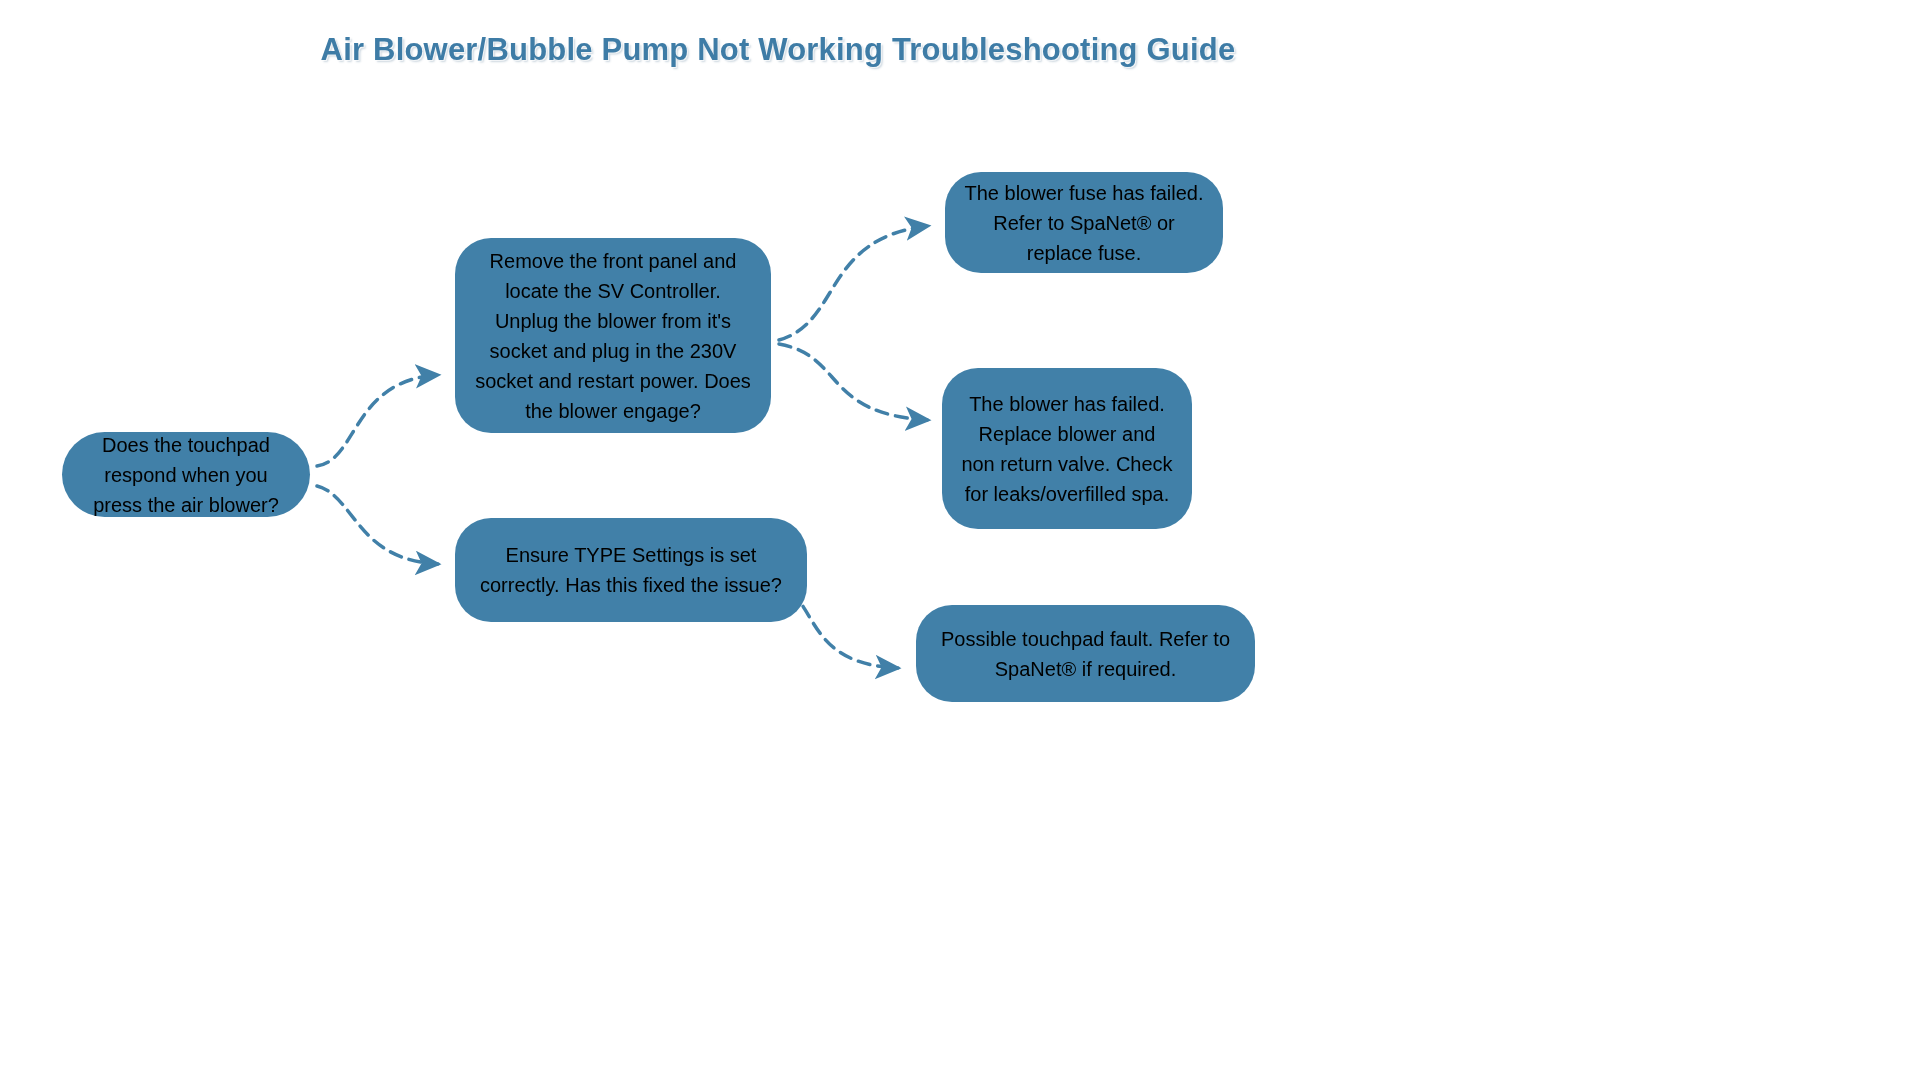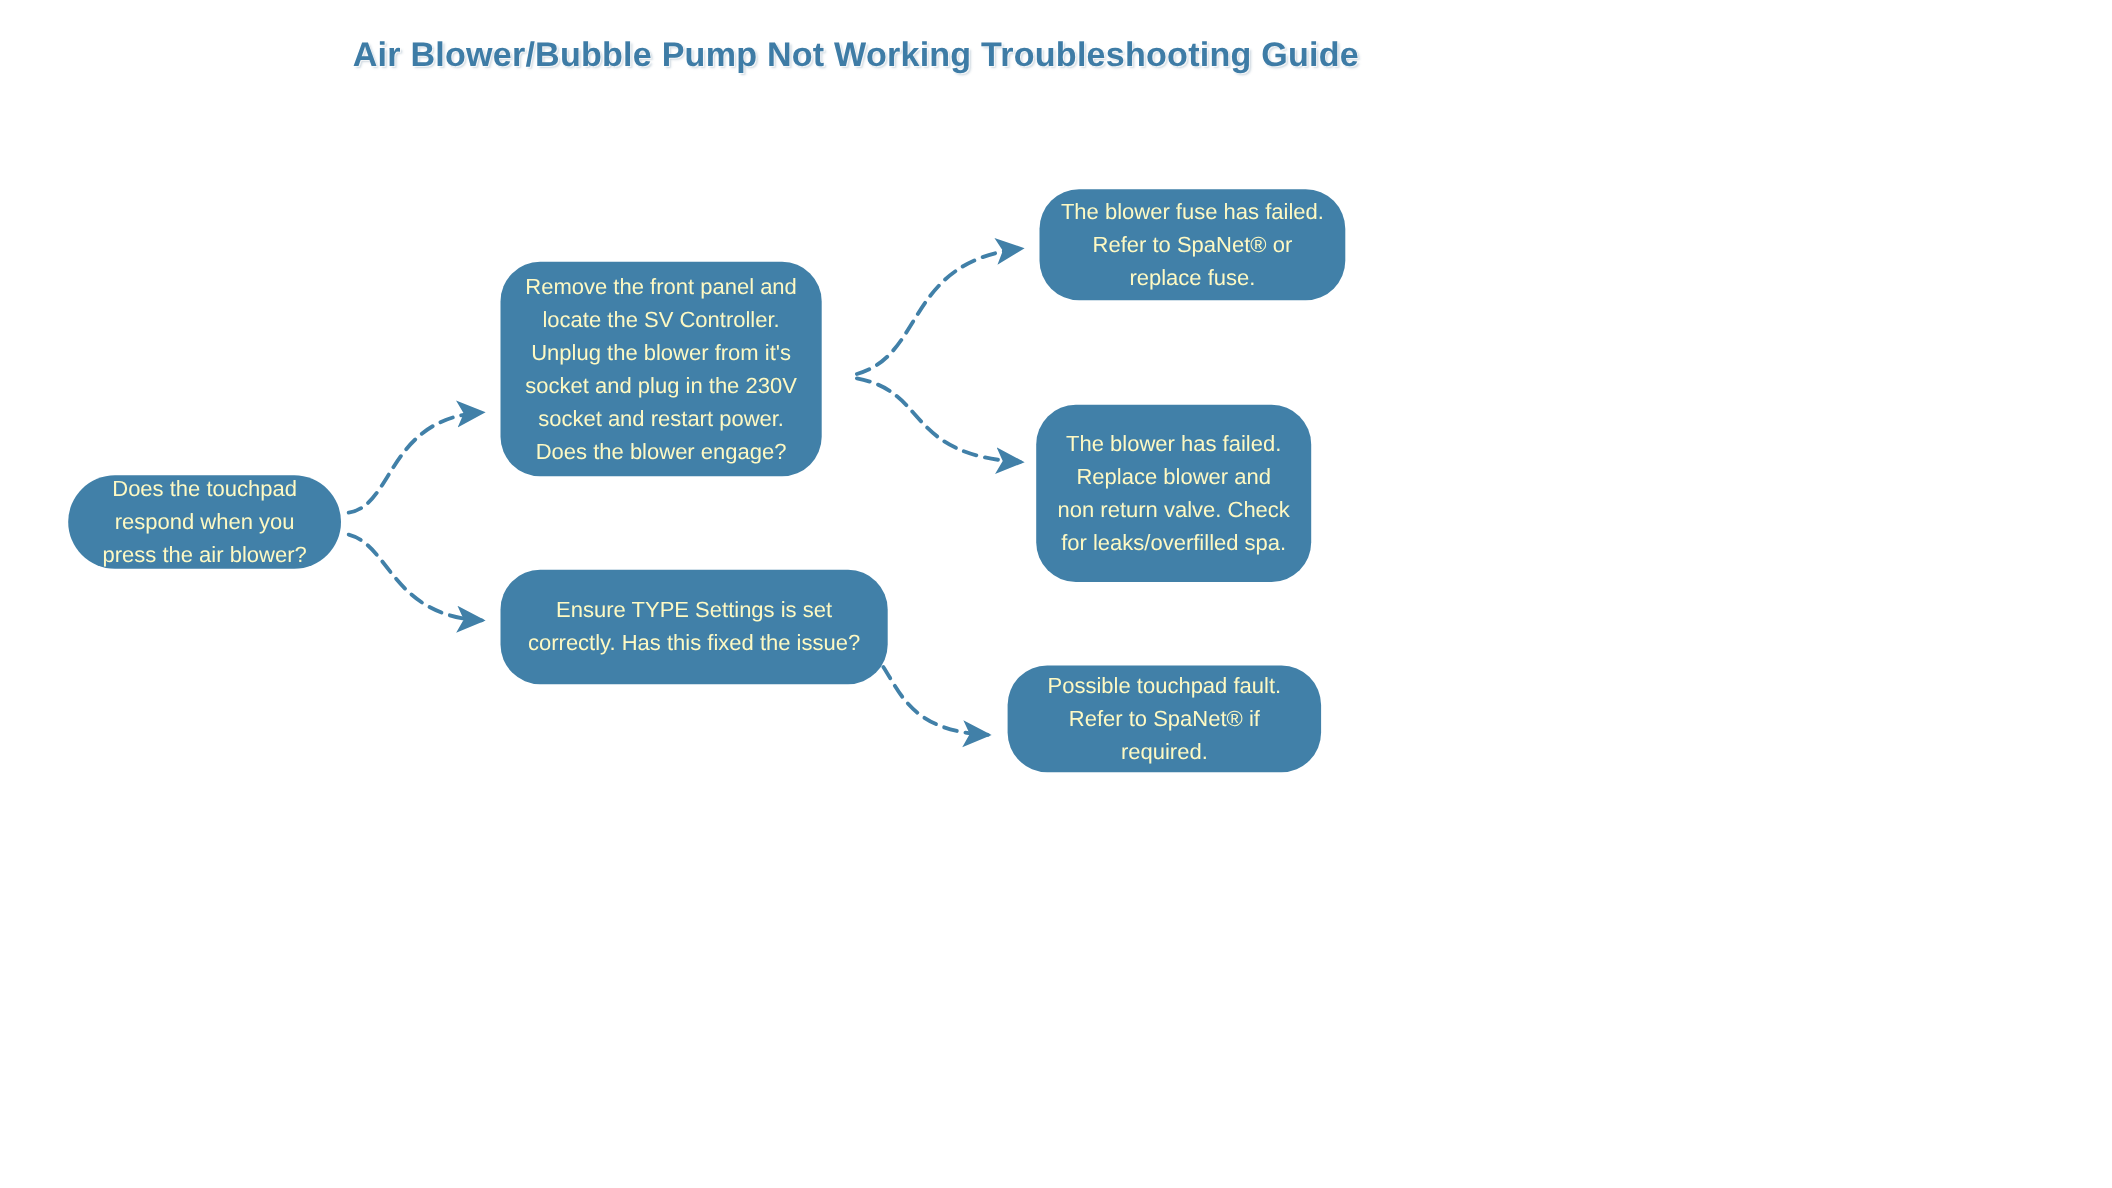--- a/index.html
+++ b/index.html
@@ -17,33 +17,33 @@
     text-align:center;
     font-size:31px;font-weight:700;
     color:var(--title-color);
     letter-spacing:0.2px;
     text-shadow:1px 1px 0 rgba(255,255,255,0.7), 2px 2px 2px rgba(60,100,130,0.25);
   }
 
   .node{
     position:absolute;
     background:var(--node-color);
-    color:#fef9c3;
+    color:#000000;
     border-radius:36px;
     display:flex;align-items:center;justify-content:center;
     text-align:center;
     font-size:20px;line-height:1.5;
     padding:10px 18px;
   }
   .node-start        {left:62px;  top:432px; width:248px; height:85px;  border-radius:44px;}
-  .node-sv-test      {left:455px; top:238px; width:292px; height:195px;}
+  .node-sv-test      {left:455px; top:238px; width:316px; height:195px;}
   .node-type-settings{left:455px; top:518px; width:352px; height:104px;}
   .node-fuse-failed  {left:945px; top:172px; width:278px; height:101px;}
   .node-blower-failed{left:942px; top:368px; width:250px; height:161px;}
-  .node-touchpad-fault{left:916px;top:605px; width:285px; height:97px;}
+  .node-touchpad-fault{left:916px;top:605px; width:339px; height:97px;}
 
   svg.flow{position:absolute;left:0;top:0;width:1920px;height:1080px;pointer-events:none;}
   .connector{
     fill:none;
     stroke:var(--arrow-color);
     stroke-width:3.5;
     stroke-dasharray:12 8;
     stroke-linecap:round;
   }
   .arrowhead-shape{fill:var(--arrow-color);}

